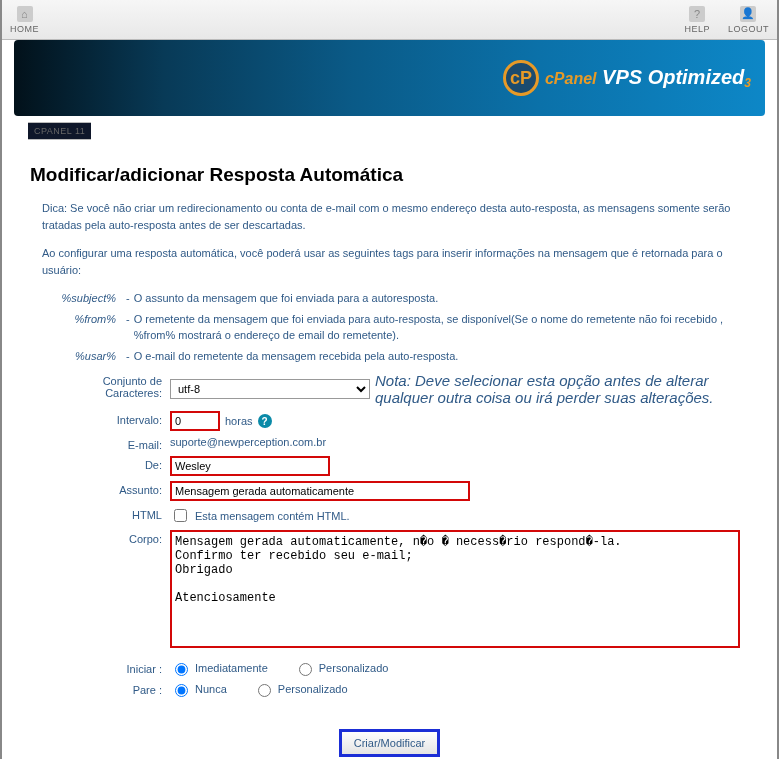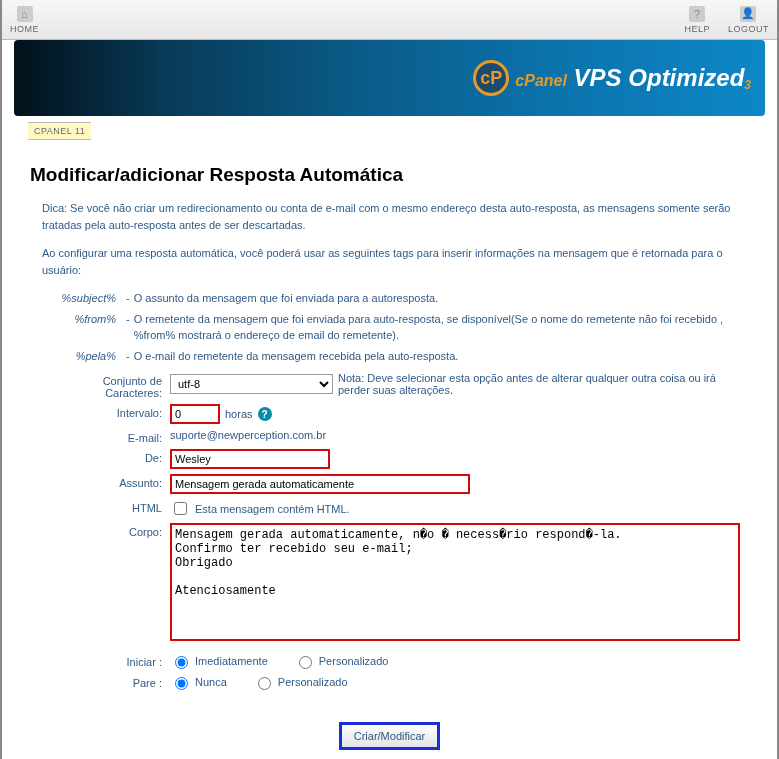--- a/index.html
+++ b/index.html
@@ -54,33 +54,33 @@
   }
   .banner-cp {
     width: 36px; height: 36px; border-radius: 50%;
     background: #1b4b6f;
     border: 3px solid #e79a27;
     color: #e79a27;
     display: flex; align-items: center; justify-content: center;
     font-size: 18px; font-weight: bold; font-style: normal;
   }
   .banner-text .orange { color: #e79a27; font-size: 16px; }
-  .banner-text .white { color: #fff; font-size: 24px; }
+  .banner-text .white { color: #fff; font-size: 20px; }
   .banner-text .sub { color: #e79a27; font-size: 12px; vertical-align: sub; }
   .crumb {
     margin: 0 12px 10px 26px;
     font-size: 9px;
     text-transform: uppercase;
     color: #666;
     letter-spacing: 0.5px;
     border-top: 1px solid #bbb;
     border-bottom: 1px solid #bbb;
     padding: 3px 6px;
     display: inline-block;
-    background: #fef9c3;
+    background: #0f172a;
   }
   .content { padding: 6px 28px 20px 28px; }
   h2.page-title {
     font-size: 19px;
     font-weight: bold;
     color: #000;
     margin: 8px 0 14px 0;
   }
   .para {
     color: #305a87;
@@ -112,21 +112,21 @@
   }
   .form-field { display: flex; align-items: center; gap: 5px; flex-wrap: wrap; flex: 1; }
   select, input[type=text], textarea {
     font-family: inherit;
     font-size: 11px;
     padding: 2px 3px;
     border: 1px solid #999;
     background: #fff;
   }
   .red-box { border: 2px solid #d30808 !important; }
-  .note { color: #305a87; font-size: 11px; }
+  .note { font-style: italic; color: #305a87; font-size: 15px; }
   .static-text { color: #305a87; }
   .hint-icon {
     width: 14px; height: 14px; border-radius: 50%;
     background: #0a8aa8; color: #fff;
     display: inline-flex; align-items: center; justify-content: center;
     font-size: 10px; font-weight: bold; cursor: pointer;
   }
   textarea { width: 570px; height: 118px; resize: none; font-family: "Courier New", monospace; font-size: 12px; }
   .radio-group { display: flex; gap: 26px; align-items: center; color: #305a87; }
   .radio-group label { display: flex; align-items: center; gap: 4px; }
@@ -188,32 +188,32 @@
         <div class="tag-label">%subject%</div>
         <div class="tag-dash">-</div>
         <div class="tag-desc">O assunto da mensagem que foi enviada para a autoresposta.</div>
       </div>
       <div class="tag-row">
         <div class="tag-label">%from%</div>
         <div class="tag-dash">-</div>
         <div class="tag-desc">O remetente da mensagem que foi enviada para auto-resposta, se disponível(Se o nome do remetente não foi recebido , %from% mostrará o endereço de email do remetente).</div>
       </div>
       <div class="tag-row">
-        <div class="tag-label">%pela%</div>
+        <div class="tag-label">%usar%</div>
         <div class="tag-dash">-</div>
         <div class="tag-desc">O e-mail do remetente da mensagem recebida pela auto-resposta.</div>
       </div>
     </div>
 
     <div class="form">
 
       <div class="form-row">
         <div class="form-label">Conjunto de Caracteres:</div>
         <div class="form-field">
-          <select style="width:163px">
+          <select style="width:200px">
             <option>utf-8</option>
           </select>
           <span class="note" style="flex:1">Nota: Deve selecionar esta opção antes de alterar qualquer outra coisa ou irá perder suas alterações.</span>
         </div>
       </div>
 
       <div class="form-row">
         <div class="form-label">Intervalo:</div>
         <div class="form-field">
           <input type="text" class="red-box" style="width: 50px;" value="0">

